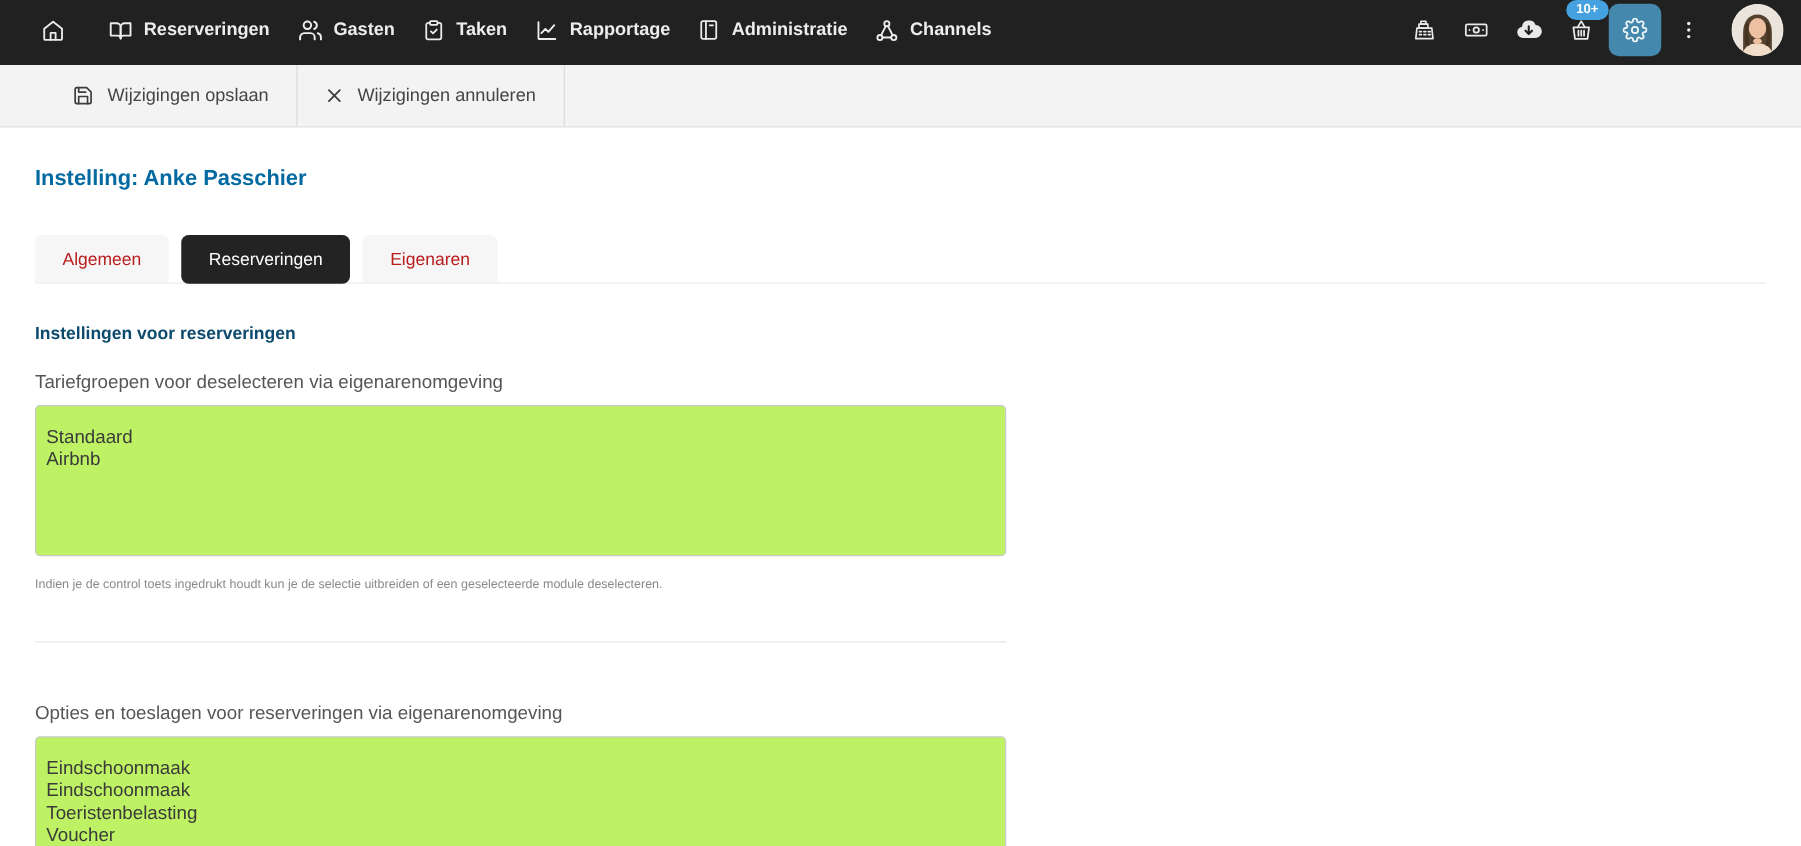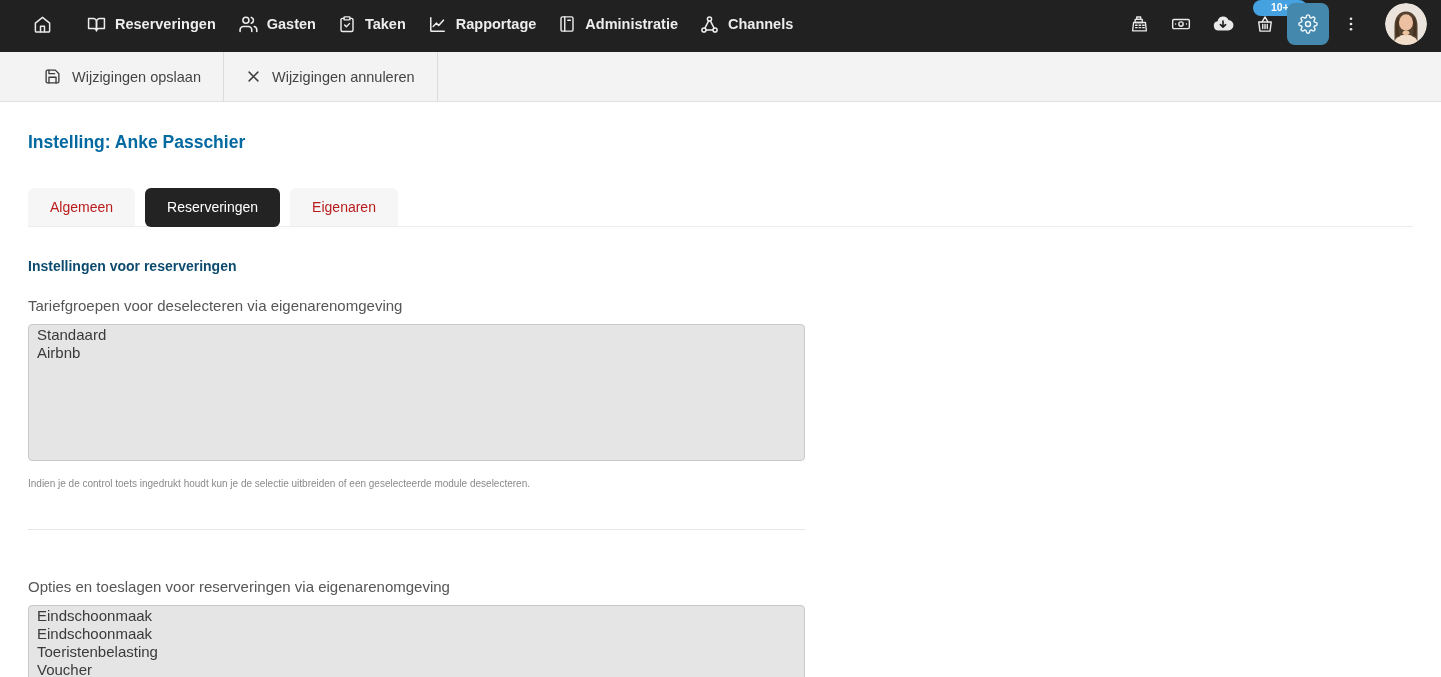--- a/index.html
+++ b/index.html
@@ -12,44 +12,44 @@
   .nav-left, .nav-right { display:flex; align-items:center; }
   .nav-icon-btn { display:flex; align-items:center; justify-content:center;
     width:40px; height:40px; color:#e9e9e9; cursor:pointer; border-radius:8px; position:relative; }
   .nav-item { display:flex; align-items:center; gap:9px; color:#ededed;
     font-size:14.5px; font-weight:600; padding:0 11px; height:44px; cursor:pointer; white-space:nowrap; }
   .nav-item svg { flex:0 0 auto; }
   .nav-left .nav-icon-btn { margin-right:14px; }
   .nav-right .nav-icon-btn { margin-left:2px; }
   .nav-icon-btn.active { background:#4489ad; width:42px; height:42px; }
   .badge { position:absolute; top:-4px; left:8px; background:#45a1e0; color:#fff;
-    font-size:10.5px; font-weight:bold; border-radius:9px; padding:2px 18px; line-height:1.1; }
+    font-size:10.5px; font-weight:bold; border-radius:9px; padding:2px 8px; line-height:1.1; }
   .avatar-btn { width:42px; height:42px; border-radius:50%; overflow:hidden; cursor:pointer;
     margin-left:14px; flex:0 0 auto; }
 
   
   .toolbar { height:50px; background:#f3f3f3; border-bottom:1px solid #e2e2e2;
-    display:flex; align-items:stretch; padding-left:22px; }
+    display:flex; align-items:stretch; padding-left:36px; }
   .toolbar-btn { display:flex; align-items:center; gap:11px; padding:0 22px;
     font-size:14.5px; color:#454545; border-right:1px solid #dcdcdc; cursor:pointer; }
   .toolbar-btn svg { color:#3c3c3c; }
 
   
   .content { padding:0 28px; }
   .page-title { margin-top:30px; font-size:17.5px; font-weight:bold; color:#0369a1; }
 
   .tabs { margin-top:35px; display:flex; gap:10px; border-bottom:1px solid #ececec; }
   .tab { padding:11px 22px; font-size:14px; color:#b91c1c; background:#f6f6f6;
     border-radius:6px 6px 0 0; cursor:pointer; white-space:nowrap; }
   .tab.active { background:#232323; color:#fff; border-radius:6px; margin-bottom:-1px; }
 
   .section-heading { margin-top:31px; font-size:14px; font-weight:bold; color:#0c4a6e; }
   .field-label { margin-top:23px; font-size:15px; color:#565656; }
-  .listbox { margin-top:10px; width:777px; height:137px; border:1px solid #c9c9c9;
-    border-radius:4px; background:#e5e5e5; padding:1px 0; overflow:hidden; cursor:default; }
+  .listbox { margin-top:10px; width:777px; height:121px; border:1px solid #c9c9c9;
+    border-radius:4px; background:#bef264; padding:16px 0; overflow:hidden; cursor:default; }
   .listbox .option { font-size:15px; color:#3a3a3a; line-height:18px; padding:0 8px;
     white-space:nowrap; cursor:pointer; }
   .help-text { margin-top:17px; font-size:10px; color:#8a8a8a; }
   .divider { margin-top:40px; width:777px; border:none; border-top:1px solid #e6e6e6; }
   .field-label.second { margin-top:48px; }
 
   svg { display:block; }
 </style>
 </head>
 <body>

